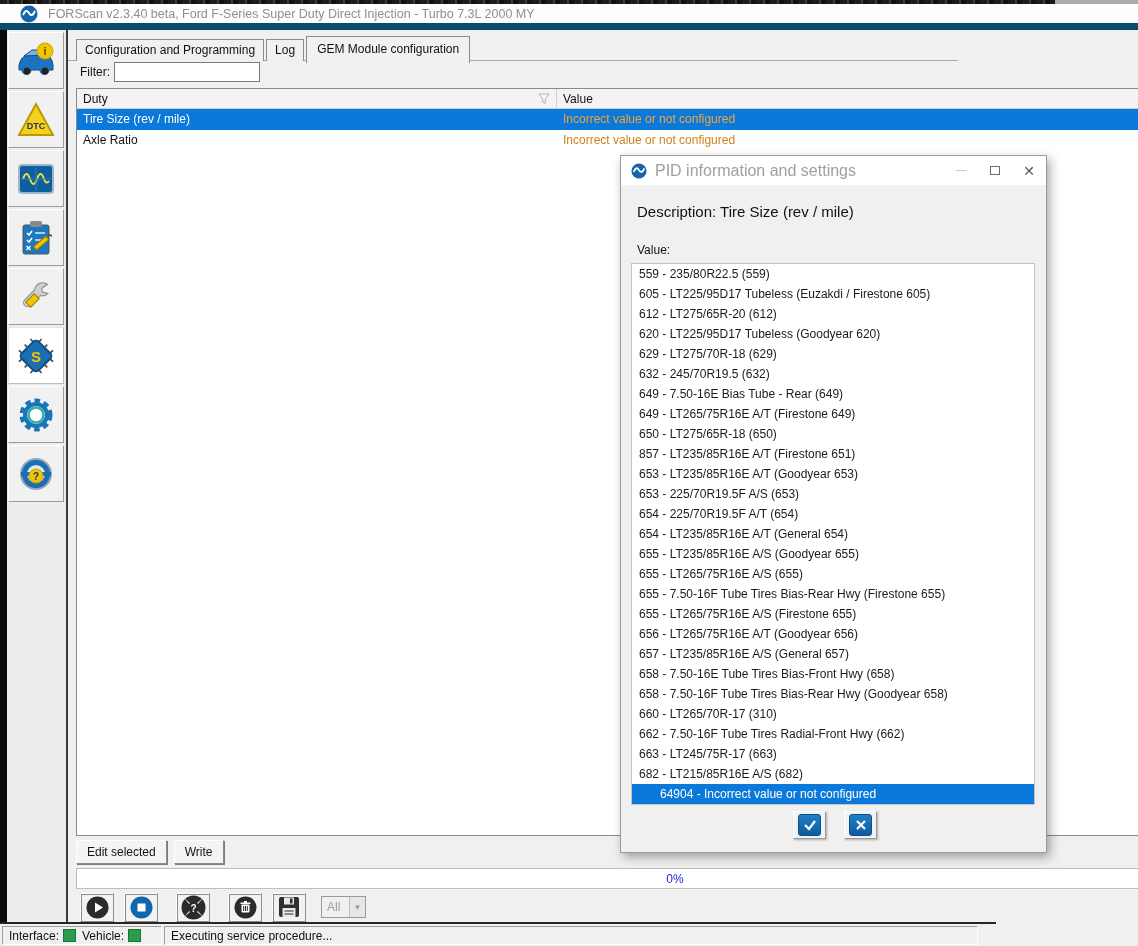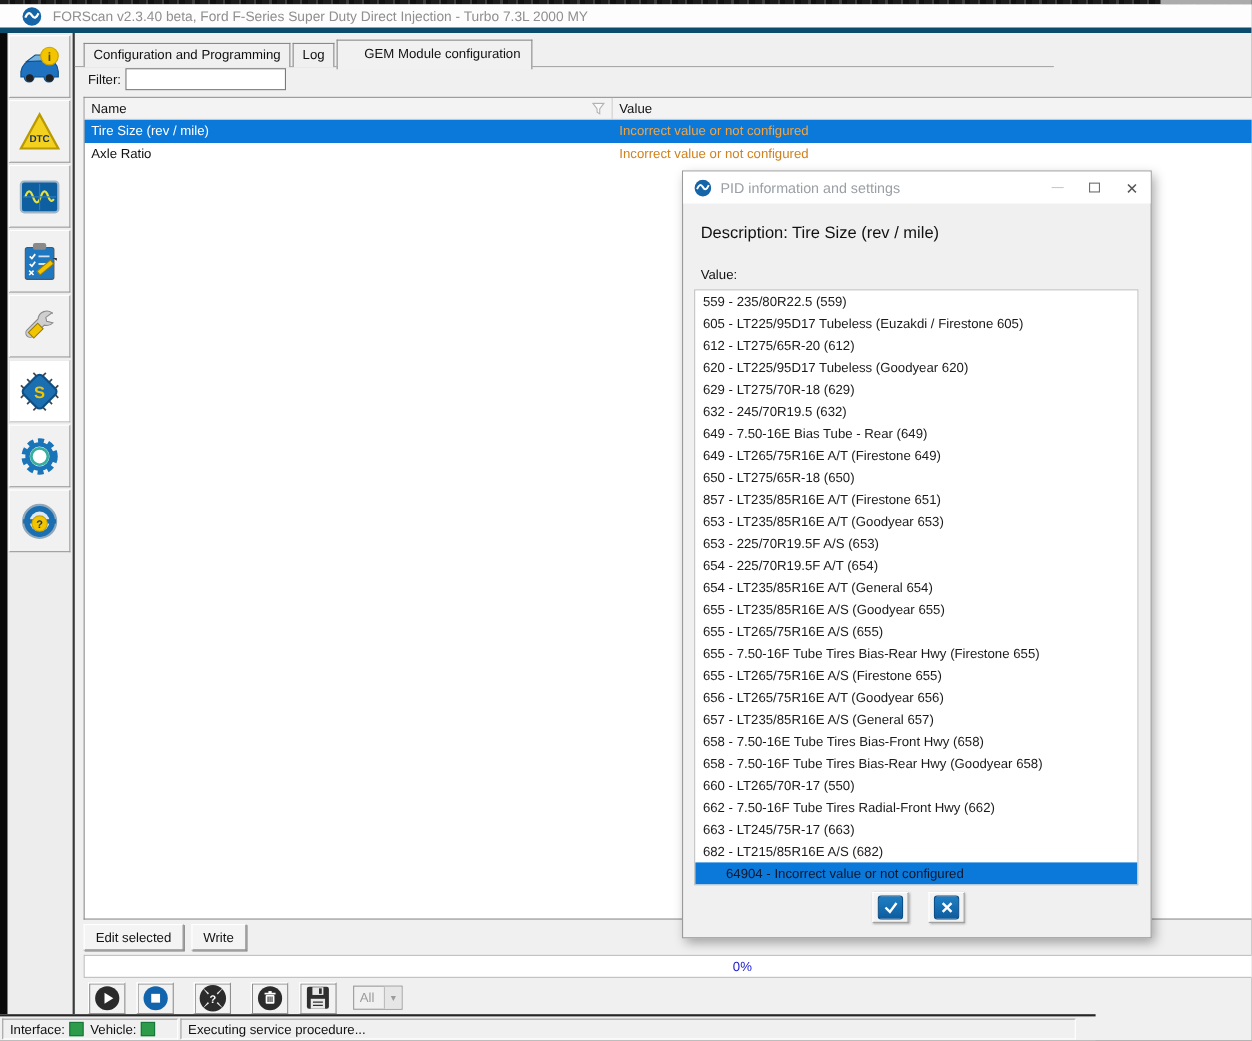--- a/index.html
+++ b/index.html
@@ -7,41 +7,41 @@
   body { font-family:"Liberation Sans", sans-serif; }
   .screen { position:relative; width:1138px; height:946px; background:#f0f0f0; overflow:hidden; }
 
   
   .top-strip { position:absolute; left:0; top:0; width:1138px; height:4px;
     background:repeating-linear-gradient(90deg,#1c1c1c 0 7px,#3d3d3d 7px 9px,#111 9px 14px); }
   .top-strip-right { position:absolute; left:1055px; top:0; width:83px; height:4px; background:#ababab; }
 
   
   .titlebar { position:absolute; left:0; top:4px; width:1138px; height:26px; background:#fdfdfd;
-    border-bottom:5px solid #0c4a6e; display:flex; align-items:center; }
+    border-bottom:7px solid #0c4a6e; display:flex; align-items:center; }
   .titlebar .logo { margin-left:20px; }
   .titlebar .ttext { margin-left:10px; font-size:12.5px; color:#8f8f8f; }
 
   
   .left-black { position:absolute; left:0; top:30px; width:7px; height:892px; background:#0a0a0a; }
   .sidebar { position:absolute; left:7px; top:30px; width:59px; height:892px; background:#ededed; padding:2px 0 0 1px; }
   .side-btn { width:56px; height:57px; margin-bottom:2px; background:#f1f1f1;
     border:1px solid; border-color:#ffffff #9b9b9b #9b9b9b #ffffff;
     display:flex; align-items:center; justify-content:center; }
   .side-btn.selected { background:#ffffff; border-color:#e8e8e8 #bdbdbd #bdbdbd #e8e8e8; }
 
   
   .content { position:absolute; left:66px; top:30px; width:892px; height:892px; background:#f0f0f0;
     border-left:2px solid #3a3a3a; }
 
   .tabbar { position:absolute; left:8px; top:6px; height:25px; display:flex; align-items:flex-end; z-index:3; }
   .tabline { position:absolute; left:0; top:30px; width:100%; border-top:1px solid #a9a9a9; z-index:1; }
   .tab { font-size:12px; color:#111; background:#f0f0f0; border:1px solid #8a8a8a; border-bottom:none;
     padding:3px 8px 4px 8px; margin-right:2px; position:relative; z-index:2; }
-  .tab.active { background:#f1f1f1; padding:5px 10px 7px 24px; margin-bottom:-2px; z-index:4; }
+  .tab.active { background:#f1f1f1; padding:5px 10px 7px 10px; margin-bottom:-2px; z-index:4; }
 
   .filter-row { position:absolute; left:12px; top:32px; display:flex; align-items:center; z-index:2; }
   .filter-row label { font-size:12px; color:#111; }
   .filter-input { width:146px; height:20px; margin-left:4px; border:1px solid #7a7a7a; background:#fff;
     font-size:12px; padding:0 3px; outline:none; }
 
   
   .table-wrap { position:absolute; left:8px; top:58px; width:1064px; height:748px; background:#fff;
     border:1px solid #8a8a8a; border-right:none; }
   .thead { display:flex; height:20px; background:#f3f3f3; border-bottom:1px solid #cfcfcf; font-size:12px; color:#111; }
@@ -86,31 +86,31 @@
     display:flex; align-items:center; font-size:12px; color:#111; padding:0 6px; margin-left:2px; }
   .scell.first { width:160px; }
   .scell.msg { flex:1; margin-right:18px; }
   .gsq { width:13px; height:13px; background:var(--status-green); border:1px solid #17763a;
     display:inline-block; margin:0 6px 0 4px; }
 
   
   .dialog { position:absolute; left:620px; top:155px; width:427px; height:698px; background:#f0f0f0;
     border:1px solid #9a9a9a; box-shadow:3px 4px 10px rgba(0,0,0,.35); z-index:10; }
   .dlg-titlebar { height:29px; background:#ffffff; display:flex; align-items:center; }
-  .dlg-titlebar .dtitle { margin-left:8px; font-size:13px; color:#9aa0a6; flex:1; }
+  .dlg-titlebar .dtitle { margin-left:8px; font-size:16px; color:#9aa0a6; flex:1; }
   .wbtn { width:34px; height:28px; display:flex; align-items:center; justify-content:center; }
   .w-min  { width:11px; height:1px; background:#c9c9c9; }
   .w-max  { width:10px; height:9px; border:1px solid #6e6e6e; }
   .w-close { font-size:14px; color:#555; line-height:1; }
   .dlg-desc { position:absolute; left:16px; top:47px; font-size:15px; color:#111; }
   .dlg-vlabel { position:absolute; left:16px; top:87px; font-size:12px; color:#111; }
   .pid-list { position:absolute; left:10px; top:107px; width:404px; height:542px; background:#fff;
     border:1px solid #c3c3c3; overflow:hidden; }
   .opt { height:20px; line-height:20px; font-size:12px; color:#1a1a1a; padding-left:7px; white-space:nowrap; }
-  .opt.sel { background:var(--selection-blue); color:#0f172a;padding-left:28px; }
+  .opt.sel { background:var(--selection-blue); color:#ffffff;padding-left:28px; }
   .dlg-btns { position:absolute; left:172px; top:655px; display:flex; gap:18px; }
   .dlg-btn { width:33px; height:28px; background:#f2f2f2; border:1px solid #9a9a9a;
     border-top-color:#fff; border-left-color:#fff; box-shadow:1px 1px 2px #aaa;
     display:flex; align-items:center; justify-content:center; }
   .blue-tile { width:23px; height:22px; border-radius:3px;
     background:linear-gradient(#1f7fc4,#0d5c9e); border:1px solid #0a4f89;
     display:flex; align-items:center; justify-content:center; }
 </style>
 </head>
 <body>
@@ -226,21 +226,21 @@
       </div>
 
     <div class="filter-row">
       <label>Filter:</label>
       <input class="filter-input" type="text" value="" style="">
     </div>
 
     <div class="table-wrap">
       <div class="thead">
         <div class="th name">
-          <span>Name</span>
+          <span>Duty</span>
           <svg class="funnel" width="12" height="12" viewBox="0 0 12 12">
             <path d="M1 1 H11 L7.2 6 V10.5 L4.8 9 V6 Z" fill="#fafafa" stroke="#b2b2b2"></path>
           </svg>
         </div>
         <div class="th value">
           <span>Value</span>
         </div>
       </div>
       <div>
           <div class="trow sel">
@@ -363,21 +363,21 @@
         <div class="opt">654 - 225/70R19.5F A/T (654)</div>
         <div class="opt">654 - LT235/85R16E A/T (General 654)</div>
         <div class="opt">655 - LT235/85R16E A/S (Goodyear 655)</div>
         <div class="opt">655 - LT265/75R16E A/S (655)</div>
         <div class="opt">655 - 7.50-16F Tube Tires Bias-Rear Hwy (Firestone 655)</div>
         <div class="opt">655 - LT265/75R16E A/S (Firestone 655)</div>
         <div class="opt">656 - LT265/75R16E A/T (Goodyear 656)</div>
         <div class="opt">657 - LT235/85R16E A/S (General 657)</div>
         <div class="opt">658 - 7.50-16E Tube Tires Bias-Front Hwy (658)</div>
         <div class="opt">658 - 7.50-16F Tube Tires Bias-Rear Hwy (Goodyear 658)</div>
-        <div class="opt">660 - LT265/70R-17 (550)</div>
+        <div class="opt">660 - LT265/70R-17 (310)</div>
         <div class="opt">662 - 7.50-16F Tube Tires Radial-Front Hwy (662)</div>
         <div class="opt">663 - LT245/75R-17 (663)</div>
         <div class="opt">682 - LT215/85R16E A/S (682)</div>
         <div class="opt sel">64904 - Incorrect value or not configured</div>
       </div>
     <div class="dlg-btns">
       <div class="dlg-btn">
         <span class="blue-tile">
           <svg width="14" height="12" viewBox="0 0 14 12">
             <path d="M2 6 l4 4 6-8" stroke="#fff" stroke-width="2.2" fill="none"></path>

